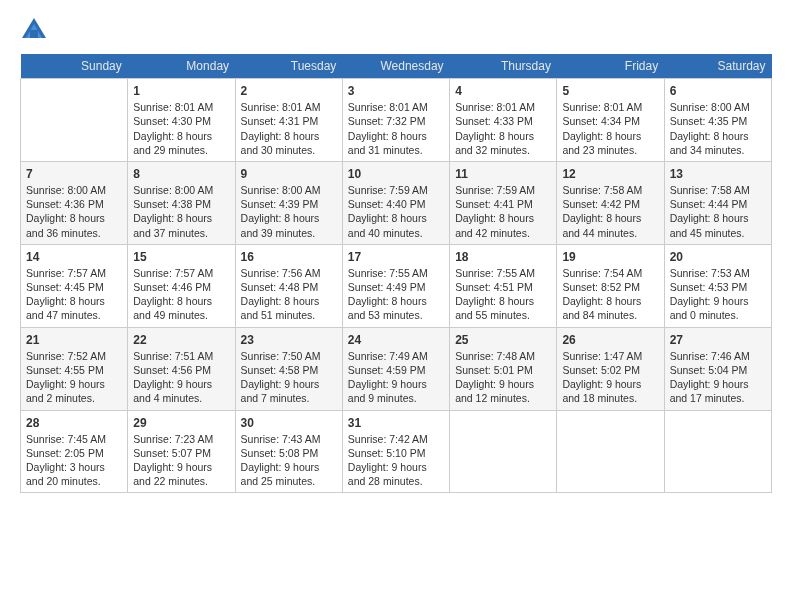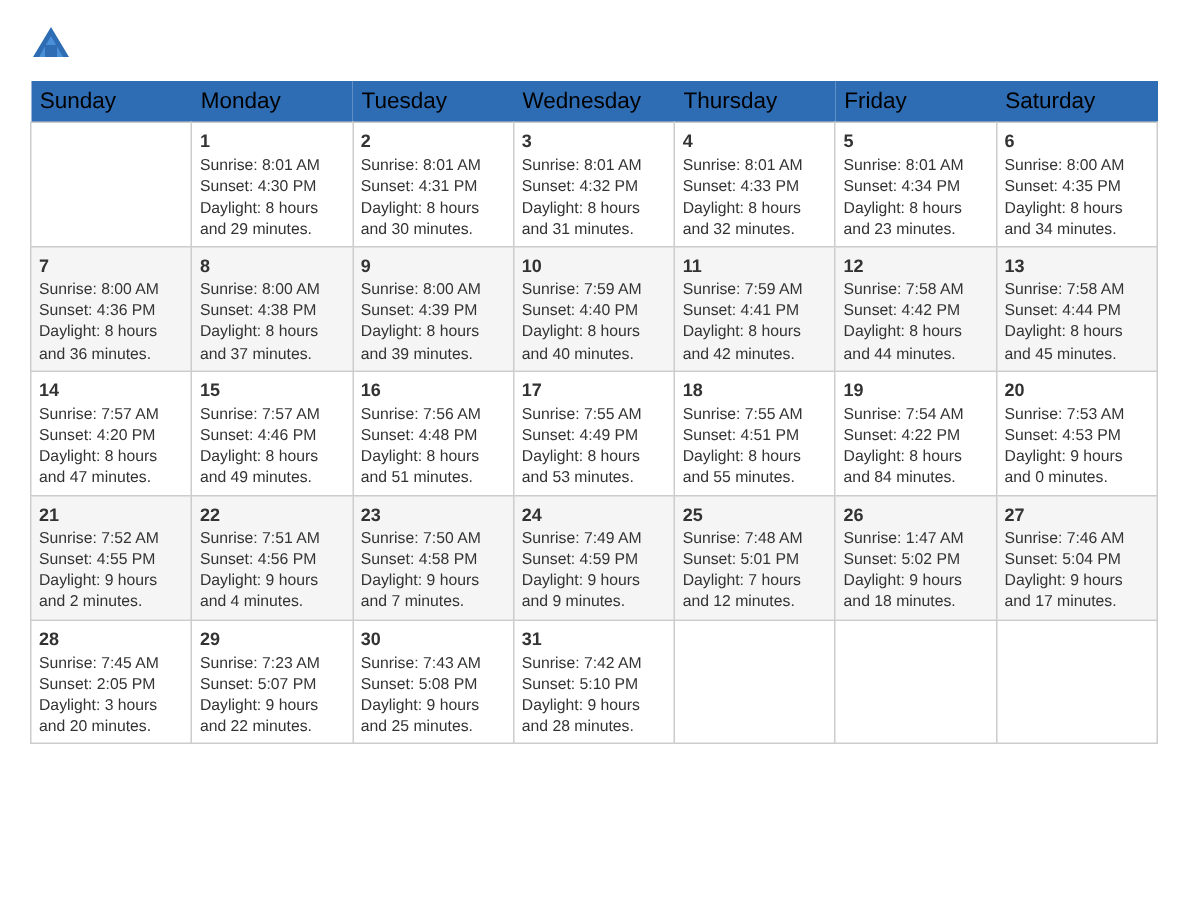--- a/index.html
+++ b/index.html
@@ -50,24 +50,24 @@
       font-weight: normal;
       color: #444;
     }
     table {
       width: 100%;
       border-collapse: collapse;
       font-size: 10.5px;
     }
     thead tr th {
       background-color: #2e6db4;
-      color: #000000;
+      color: #e5e5e5;
       padding: 5px 6px;
-      text-align: left;
-      font-size: 15px;
+      text-align: right;
+      font-size: 12px;
       font-weight: normal;
     }
     tbody tr td {
       border: 1px solid #ccc;
       vertical-align: top;
       padding: 4px 5px;
       width: calc(100% / 7);
       line-height: 1.35;
       color: #333;
       background: #fff;
@@ -123,21 +123,21 @@
           <td><span class="day-num">1</span>
         <span>Sunrise: 8:01 AM</span><br>
         <span>Sunset: 4:30 PM</span><br>
         <span>Daylight: 8 hours and 29 minutes.</span></td>
           <td><span class="day-num">2</span>
         <span>Sunrise: 8:01 AM</span><br>
         <span>Sunset: 4:31 PM</span><br>
         <span>Daylight: 8 hours and 30 minutes.</span></td>
           <td><span class="day-num">3</span>
         <span>Sunrise: 8:01 AM</span><br>
-        <span>Sunset: 4:32 PM</span><br>
+        <span>Sunset: 7:32 PM</span><br>
         <span>Daylight: 8 hours and 31 minutes.</span></td>
           <td><span class="day-num">4</span>
         <span>Sunrise: 8:01 AM</span><br>
         <span>Sunset: 4:33 PM</span><br>
         <span>Daylight: 8 hours and 32 minutes.</span></td>
           <td><span class="day-num">5</span>
         <span>Sunrise: 8:01 AM</span><br>
         <span>Sunset: 4:34 PM</span><br>
         <span>Daylight: 8 hours and 23 minutes.</span></td>
           <td><span class="day-num">6</span>
@@ -171,41 +171,41 @@
         <span>Sunset: 4:42 PM</span><br>
         <span>Daylight: 8 hours and 44 minutes.</span></td>
           <td><span class="day-num">13</span>
         <span>Sunrise: 7:58 AM</span><br>
         <span>Sunset: 4:44 PM</span><br>
         <span>Daylight: 8 hours and 45 minutes.</span></td>
         </tr>
         <tr>
           <td><span class="day-num">14</span>
         <span>Sunrise: 7:57 AM</span><br>
-        <span>Sunset: 4:20 PM</span><br>
+        <span>Sunset: 4:45 PM</span><br>
         <span>Daylight: 8 hours and 47 minutes.</span></td>
           <td><span class="day-num">15</span>
         <span>Sunrise: 7:57 AM</span><br>
         <span>Sunset: 4:46 PM</span><br>
         <span>Daylight: 8 hours and 49 minutes.</span></td>
           <td><span class="day-num">16</span>
         <span>Sunrise: 7:56 AM</span><br>
         <span>Sunset: 4:48 PM</span><br>
         <span>Daylight: 8 hours and 51 minutes.</span></td>
           <td><span class="day-num">17</span>
         <span>Sunrise: 7:55 AM</span><br>
         <span>Sunset: 4:49 PM</span><br>
         <span>Daylight: 8 hours and 53 minutes.</span></td>
           <td><span class="day-num">18</span>
         <span>Sunrise: 7:55 AM</span><br>
         <span>Sunset: 4:51 PM</span><br>
         <span>Daylight: 8 hours and 55 minutes.</span></td>
           <td><span class="day-num">19</span>
         <span>Sunrise: 7:54 AM</span><br>
-        <span>Sunset: 4:22 PM</span><br>
+        <span>Sunset: 8:52 PM</span><br>
         <span>Daylight: 8 hours and 84 minutes.</span></td>
           <td><span class="day-num">20</span>
         <span>Sunrise: 7:53 AM</span><br>
         <span>Sunset: 4:53 PM</span><br>
         <span>Daylight: 9 hours and 0 minutes.</span></td>
         </tr>
         <tr>
           <td><span class="day-num">21</span>
         <span>Sunrise: 7:52 AM</span><br>
         <span>Sunset: 4:55 PM</span><br>
@@ -218,21 +218,21 @@
         <span>Sunrise: 7:50 AM</span><br>
         <span>Sunset: 4:58 PM</span><br>
         <span>Daylight: 9 hours and 7 minutes.</span></td>
           <td><span class="day-num">24</span>
         <span>Sunrise: 7:49 AM</span><br>
         <span>Sunset: 4:59 PM</span><br>
         <span>Daylight: 9 hours and 9 minutes.</span></td>
           <td><span class="day-num">25</span>
         <span>Sunrise: 7:48 AM</span><br>
         <span>Sunset: 5:01 PM</span><br>
-        <span>Daylight: 7 hours and 12 minutes.</span></td>
+        <span>Daylight: 9 hours and 12 minutes.</span></td>
           <td><span class="day-num">26</span>
         <span>Sunrise: 1:47 AM</span><br>
         <span>Sunset: 5:02 PM</span><br>
         <span>Daylight: 9 hours and 18 minutes.</span></td>
           <td><span class="day-num">27</span>
         <span>Sunrise: 7:46 AM</span><br>
         <span>Sunset: 5:04 PM</span><br>
         <span>Daylight: 9 hours and 17 minutes.</span></td>
         </tr>
         <tr>

